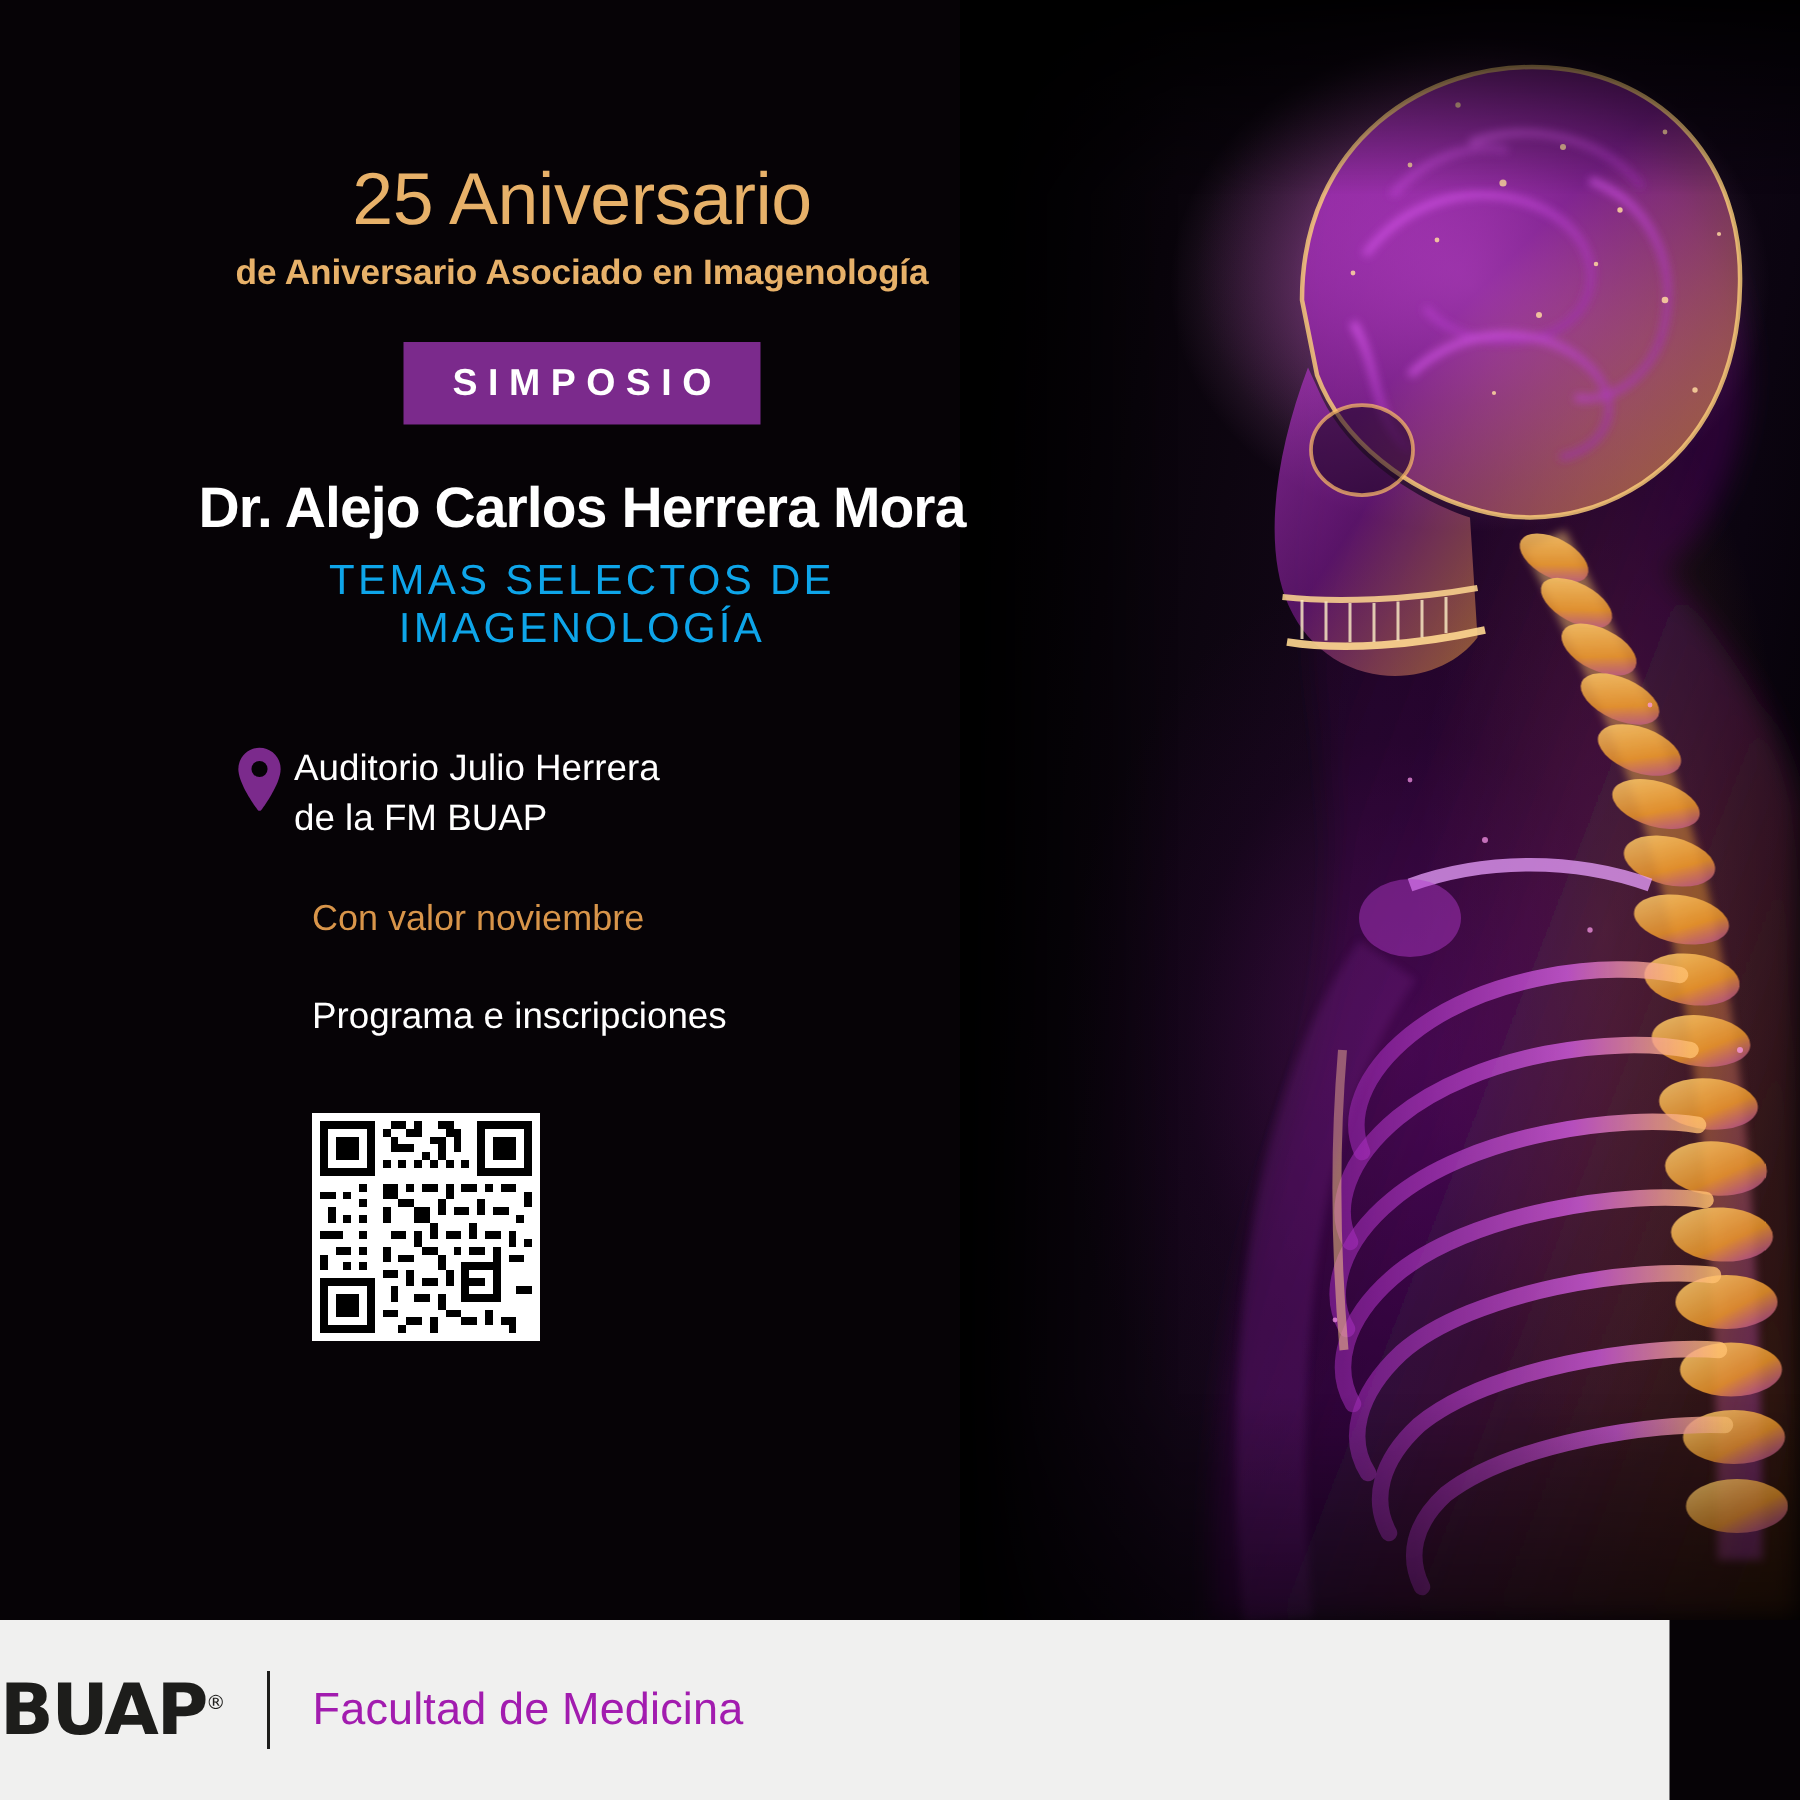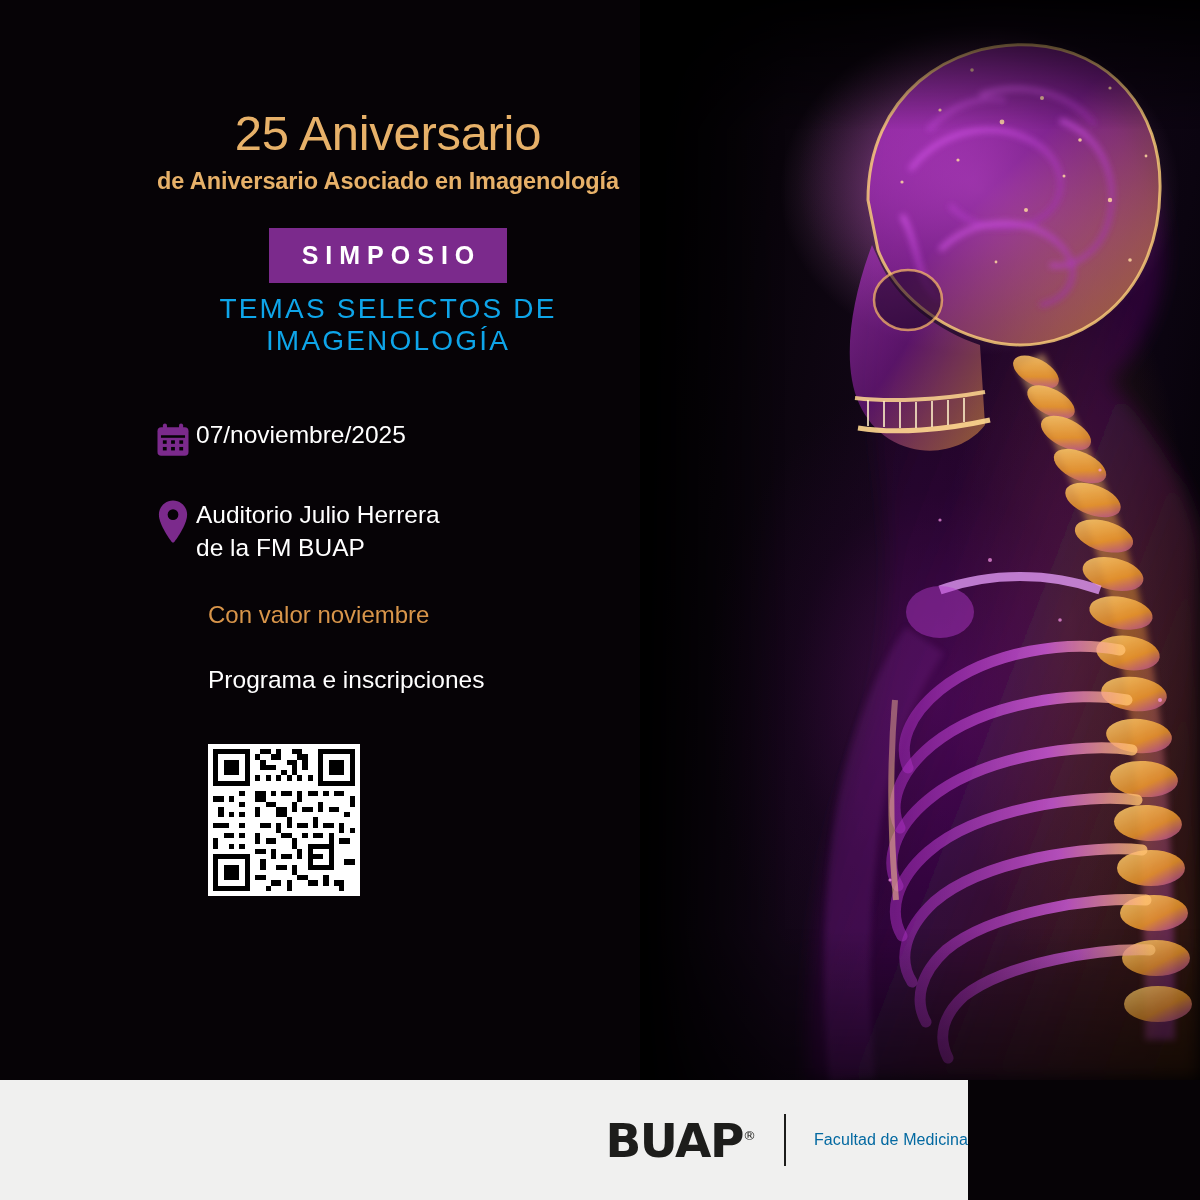--- a/index.html
+++ b/index.html
@@ -137,44 +137,44 @@
     width: 152px; height: 152px;
     background: #ffffff;
     padding: 0px;
   }
   .qr svg { display: block; width: 152px; height: 152px; }
 
   
   .footer {
     position: absolute;
     left: 0; bottom: 0;
-    width: 968px; height: 120px;
+    width: 1113px; height: 120px;
     background: #f0f0ef;
     display: flex;
     align-items: center;
-    justify-content: flex-end;
+    justify-content: flex-start;
   }
   .footer-inner { display: flex; align-items: center; gap: 0px; }
   .buap-logo {
     font-size: 47px;
     font-weight: bold;
     color: #1d1d1b;
     letter-spacing: -1.5px;
     font-family: "DejaVu Sans", sans-serif;
     position: relative;
   }
   .buap-reg { font-size: 13px; vertical-align: super; font-weight: normal; letter-spacing: 0; }
   .divider {
     width: 2px; height: 52px;
     background: #1d1d1b;
     margin: 0 28px;
   }
   .facultad {
-    font-size: 16px;
-    color: #0369a1;
+    font-size: 30px;
+    color: #a21caf;
     letter-spacing: 0.1px;
   }
 </style>
 </head>
 <body>
 
 <div id="poster">
 
   <div class="art">
     <svg viewBox="0 0 560 1080" preserveAspectRatio="xMidYMid slice">
@@ -325,43 +325,25 @@
 
   <div class="content">
 
     <div class="hdr-1">25 Aniversario</div>
     <div class="hdr-2">de Aniversario Asociado en Imagenología</div>
 
     <div class="badge-wrap">
       <span class="badge">SIMPOSIO</span>
     </div>
 
+    <div class="speaker">Dr. Alejo Carlos Herrera Mora</div>
     <div class="subtitle">TEMAS SELECTOS DE IMAGENOLOGÍA</div>
 
     <div class="info">
 
-      <div class="row">
-        <span class="ico">
-          <svg width="38" height="38" viewBox="0 0 24 24" fill="none">
-            <rect x="2.2" y="4" width="19.6" height="18" rx="2.4" fill="#7b2a8c"></rect>
-            <rect x="5.6" y="1.6" width="2.6" height="5" rx="1.3" fill="#7b2a8c"></rect>
-            <rect x="15.8" y="1.6" width="2.6" height="5" rx="1.3" fill="#7b2a8c"></rect>
-            <rect x="4.4" y="9" width="15.2" height="1.6" fill="#060306"></rect>
-            <g fill="#060306">
-              <rect x="5.6" y="12.2" width="2.4" height="2.2"></rect>
-              <rect x="10.8" y="12.2" width="2.4" height="2.2"></rect>
-              <rect x="16" y="12.2" width="2.4" height="2.2"></rect>
-              <rect x="5.6" y="16.4" width="2.4" height="2.2"></rect>
-              <rect x="10.8" y="16.4" width="2.4" height="2.2"></rect>
-              <rect x="16" y="16.4" width="2.4" height="2.2"></rect>
-            </g>
-          </svg>
-        </span>
-        <span class="txt">07/noviembre/2025</span>
-      </div>
 
       <div class="row loc">
         <span class="ico">
           <svg width="38" height="46" viewBox="0 0 24 30" fill="none">
             <path d="M12 1C6.9 1 2.8 5.1 2.8 10.2c0 6.6 8 17.3 8.4 17.8.4.5 1.2.5 1.6 0 .4-.5 8.4-11.2 8.4-17.8C21.2 5.1 17.1 1 12 1z" fill="#7b2a8c"></path>
             <circle cx="12" cy="10.2" r="3.5" fill="#060306"></circle>
           </svg>
         </span>
         <span class="txt">
           <span>Auditorio Julio Herrera</span><br>

